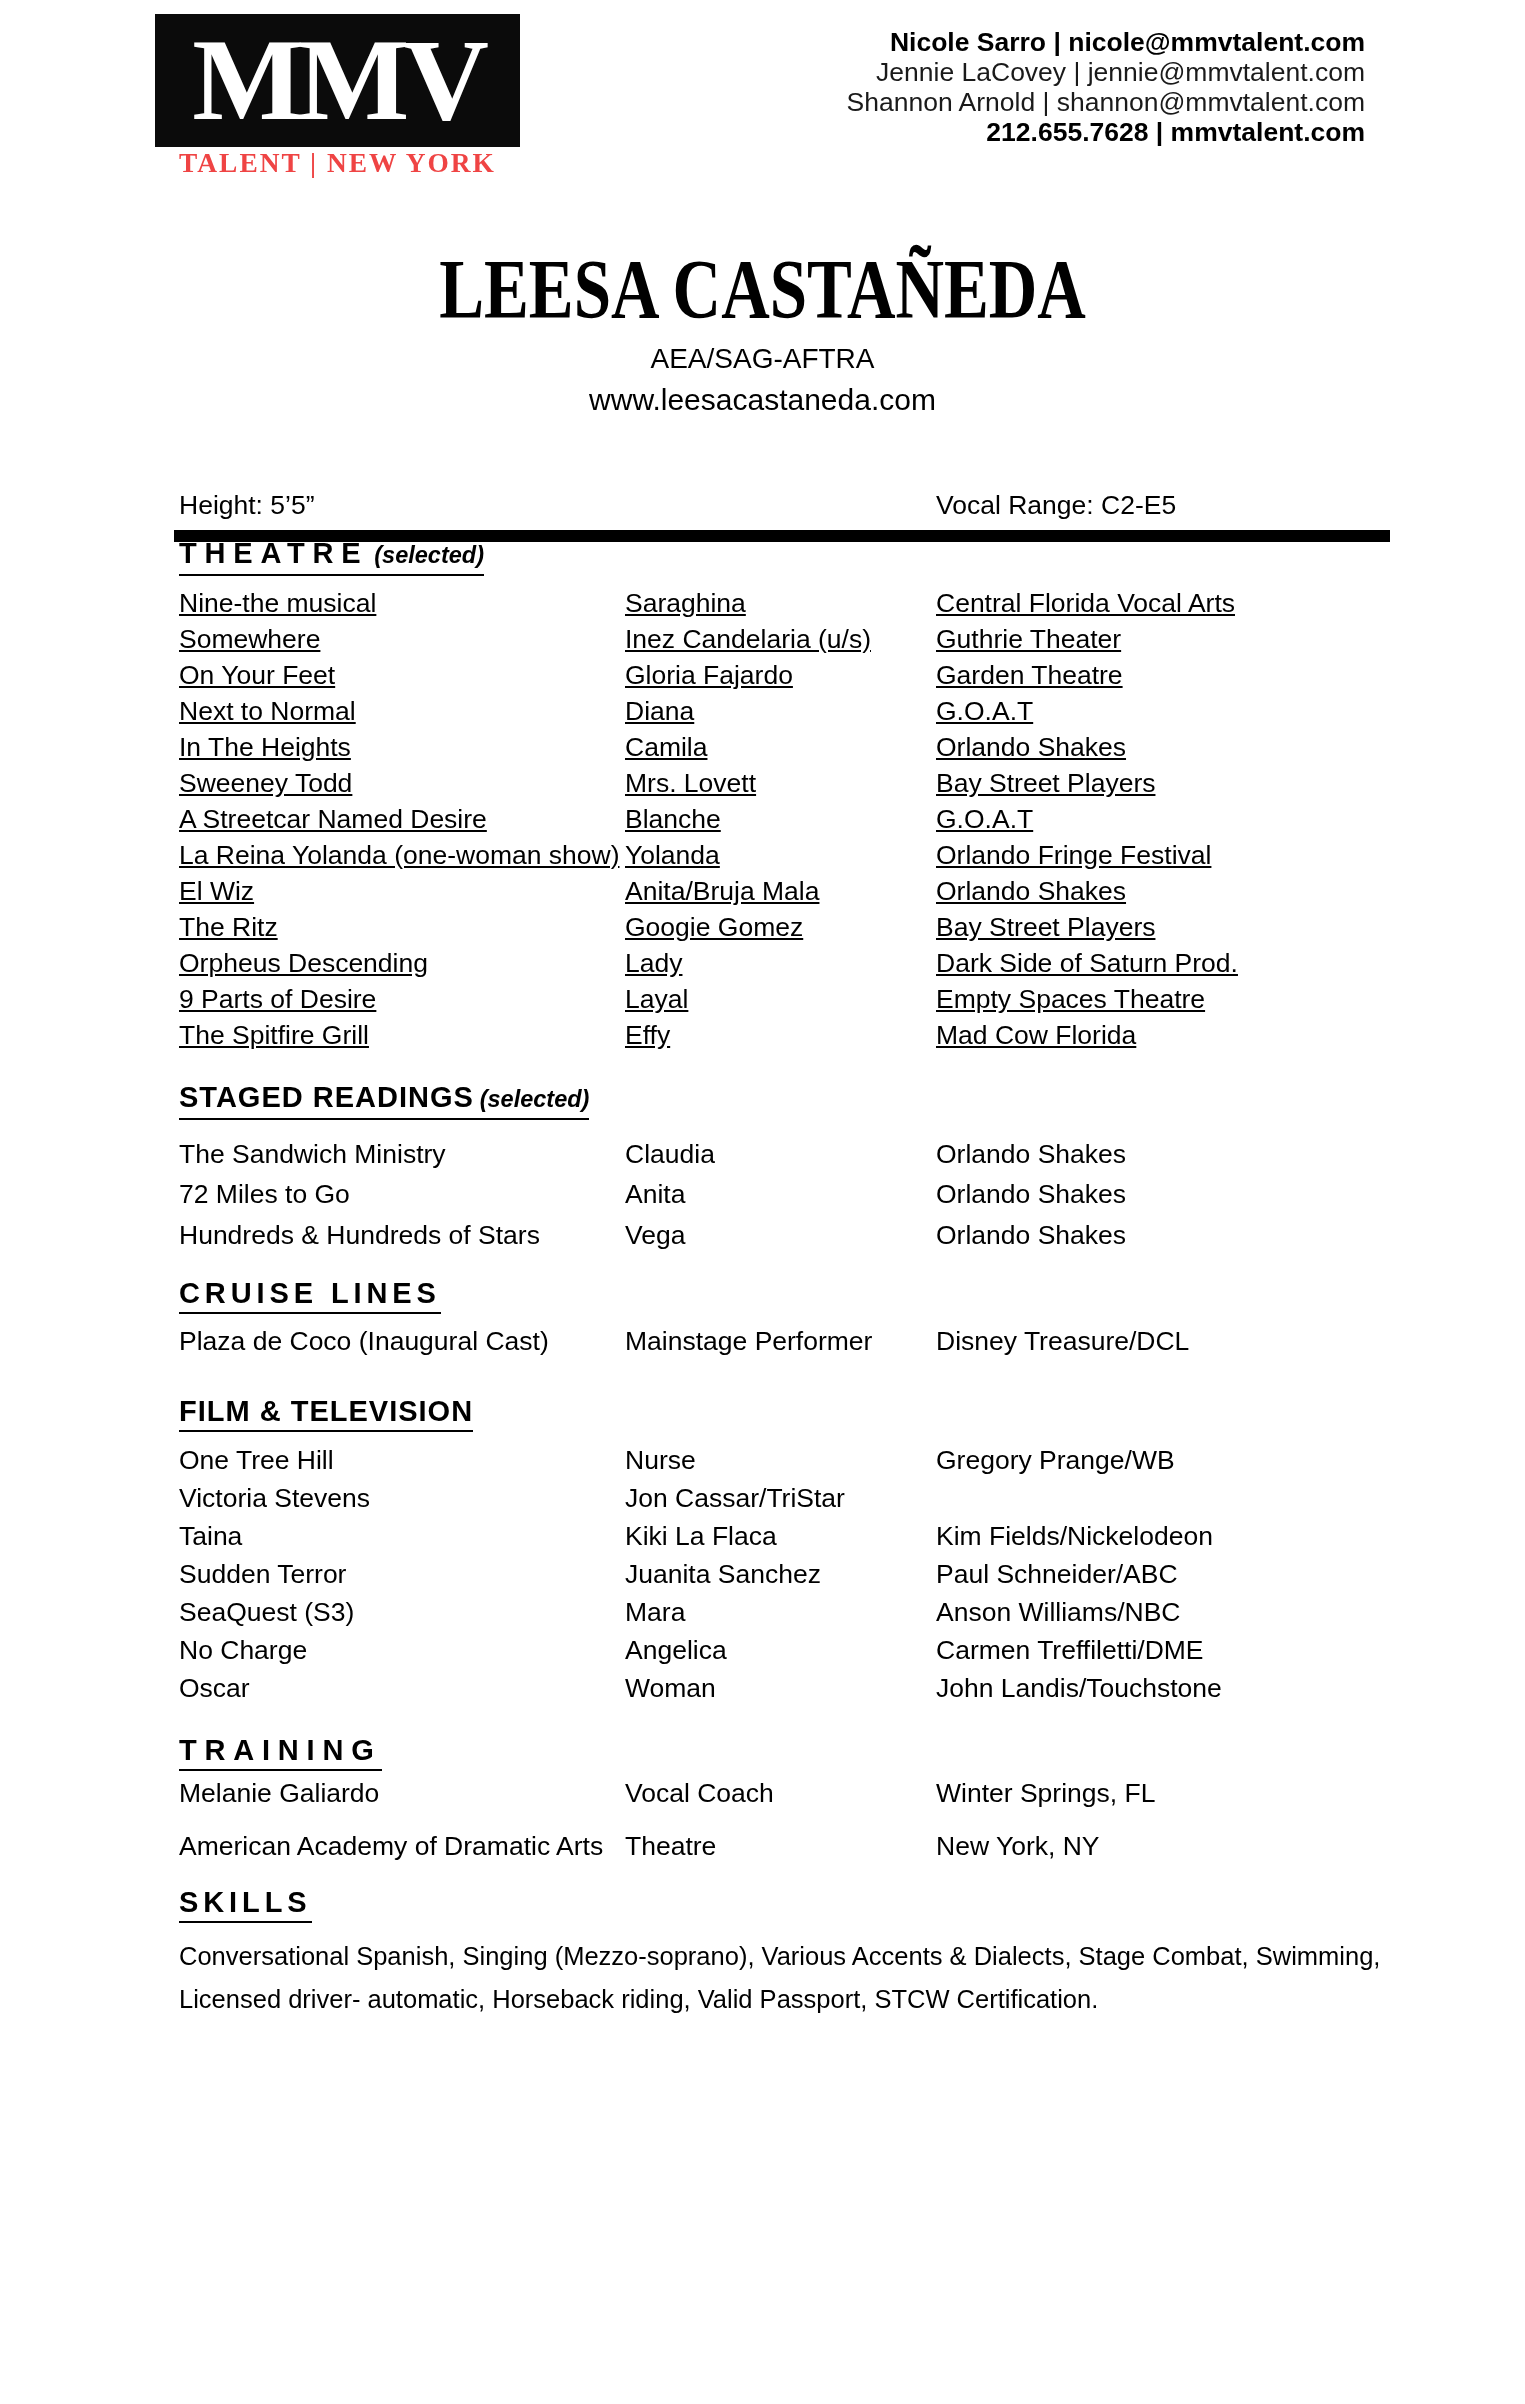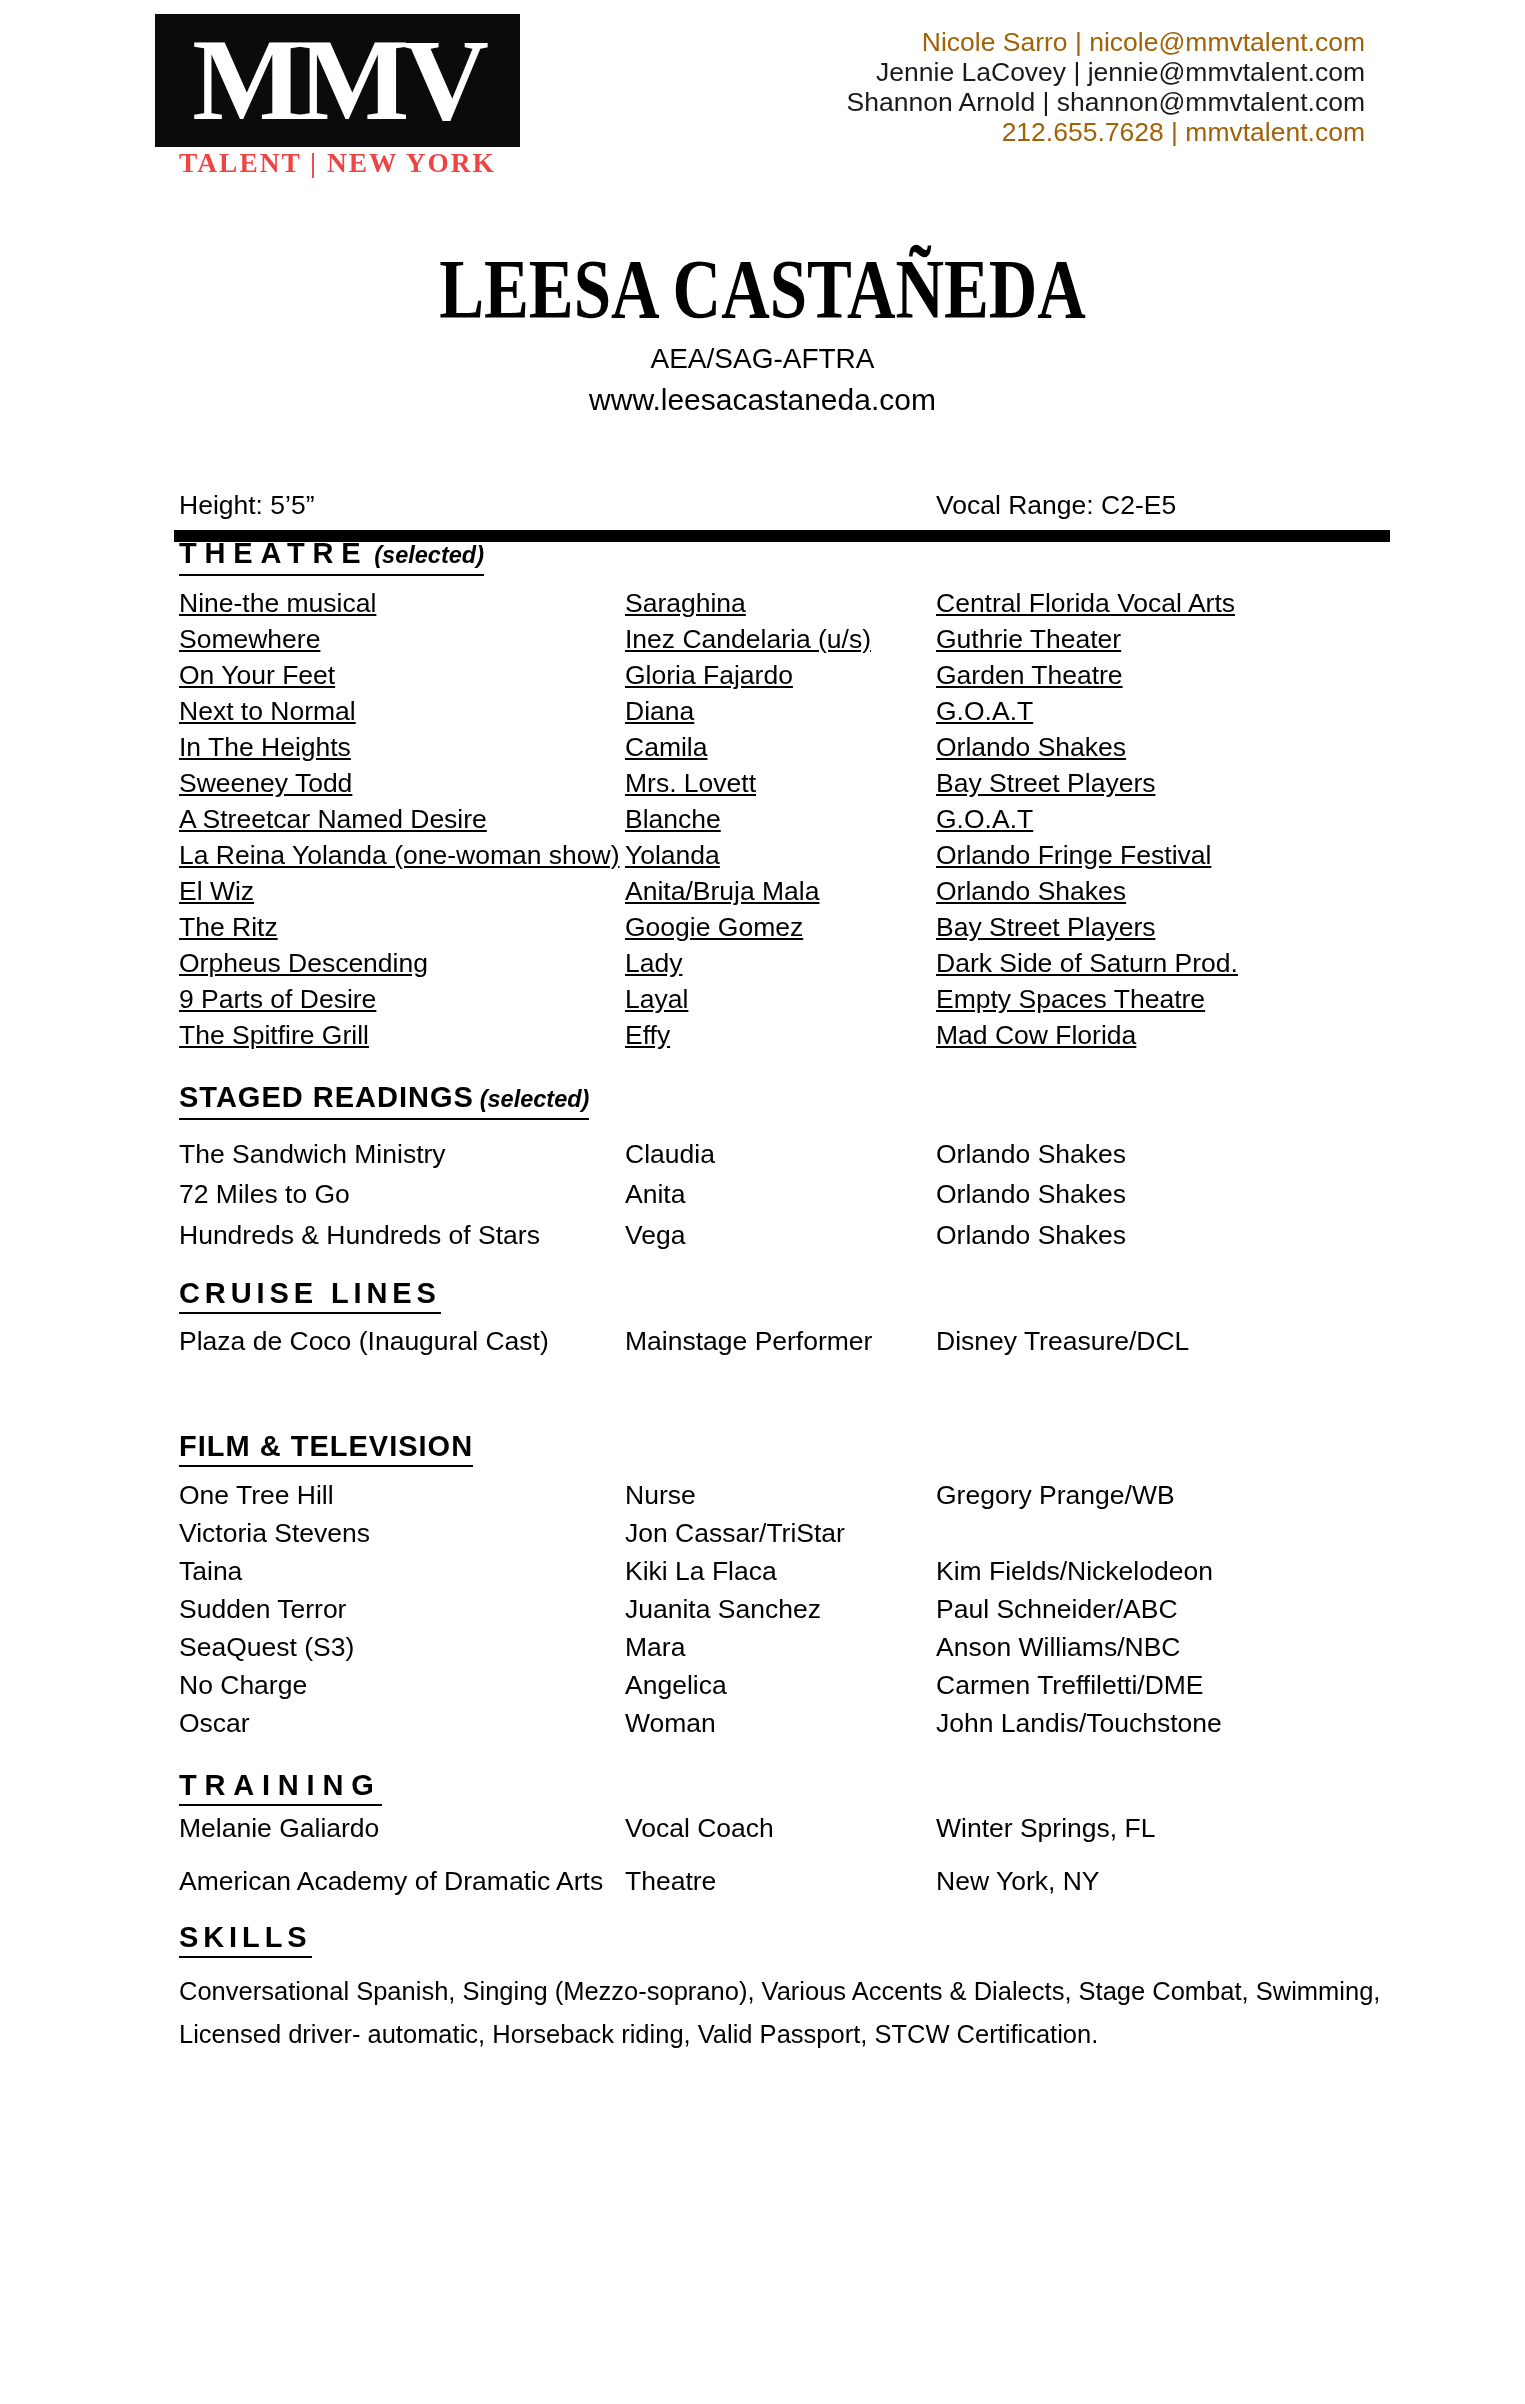--- a/index.html
+++ b/index.html
@@ -36,21 +36,21 @@
     margin-top:1px;
     text-align:center;
     font-family:"Liberation Serif", serif;
     font-weight:bold;
     font-size:27.4px;
     letter-spacing:2px;
     color:#ef4444;
     white-space:nowrap;
   }
   .contact { text-align:right; font-size:26.5px; line-height:30px; color:#1a1a1a; padding-top:13.7px; }
-  .contact .bold { font-weight:normal; color:#a16207; }
+  .contact .bold { font-weight:bold; color:#000000; }
 
   
   .name-block { position:absolute; top:245px; left:0; right:0; text-align:center; }
   .name-block h1 {
     margin:0;
     font-family:"Liberation Serif", serif;
     font-weight:bold;
     font-size:84px; line-height:90px;
     letter-spacing:0px;
     transform:scaleX(0.80);
@@ -91,21 +91,21 @@
   .t-theatre        { letter-spacing:7.8px; }
   .t-staged-readings{ letter-spacing:1px; }
   .t-cruise-lines   { letter-spacing:4.9px; }
   .t-film-television{ letter-spacing:1px; }
   .t-training       { letter-spacing:7.8px; }
   .t-skills         { letter-spacing:4.9px; }
   
   .h-theatre        { margin-top:8.8px; }
   .h-staged-readings{ margin-top:28px; }
   .h-cruise-lines   { margin-top:21.6px; }
-  .h-film-television{ margin-top:70px; }
+  .h-film-television{ margin-top:35px; }
   .h-training       { margin-top:27.4px; }
   .h-skills         { margin-top:19.6px; }
 
   .credits { margin-top:8.8px; }
   .credit-row { display:grid; grid-template-columns:446px 311px 1fr; font-size:26.5px; }
   .cell { white-space:nowrap; }
 
   .sec-theatre .credit-row         { line-height:36px;text-decoration:underline; }
   .sec-staged-readings             { margin-top:15.7px; }
   .sec-staged-readings .credit-row { line-height:27.4px; padding:5.9px 0 6.9px 0; }

